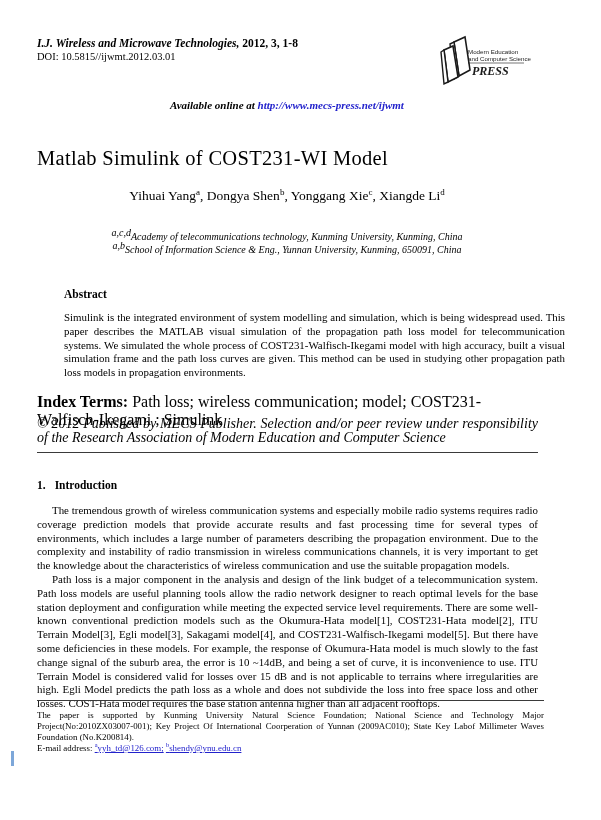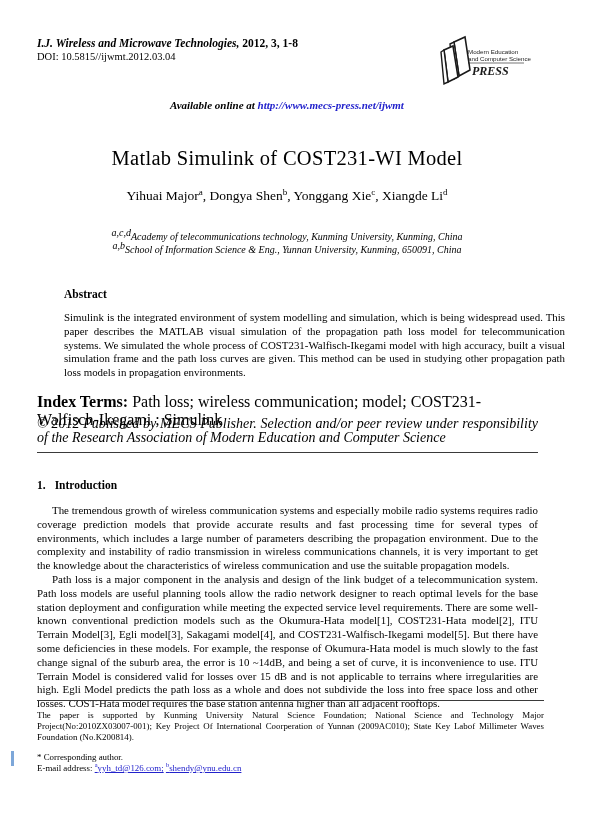--- a/index.html
+++ b/index.html
@@ -21,21 +21,21 @@
 
   
   #logo { top: 30px; left: 432px; width: 110px; height: 62px; }
 
   
   #available { top: 99px; left: 37px; width: 500px; text-align: center;
                font-size: 11px; font-weight: bold; font-style: italic; }
   #available a { text-decoration: none; }
 
   
-  #title { top: 147px; left: 37px; width: 500px; text-align: center;
+  #title { top: 147px; left: 37px; width: 500px; 
            font-size: 20.5px; letter-spacing: 0.3px; }
   #authors { top: 188px; left: 37px; width: 500px; text-align: center; font-size: 13.5px; }
   #authors sup { font-size: 9px; }
   #affiliations { top: 231px; left: 37px; width: 500px; text-align: center;
                   font-style: italic; font-size: 10px; line-height: 12.5px; }
   #affiliations sup { font-size: 10px; font-style: italic; }
 
   
   #abstract-sec { top: 288px; left: 37px; width: 501px; margin-left: 27px; }
   .sec-heading { font-size: 11.5px; font-weight: bold; }
@@ -72,21 +72,21 @@
   a { color: #2222cc; }
   sup { line-height: 0; }
 </style>
 </head>
 <body>
 
 <div id="header" class="abs">
   <div class="journal-line">
     <span class="journal-title">I.J. Wireless and Microwave Technologies,</span><span> 2012, 3, 1-8</span>
   </div>
-  <div class="header-small">DOI: 10.5815//ijwmt.2012.03.04</div>
+  <div class="header-small">DOI: 10.5815//ijwmt.2012.03.01</div>
 </div>
 
 <div id="logo" class="abs">
   <svg width="110" height="62" viewBox="0 0 110 62">
     <path d="M22 12 L33 7 L38 40 L27 46 Z" fill="#ffffff" stroke="#1a1a1a" stroke-width="1.6"></path>
     <path d="M18 14 L22 12 L27 46 L22 49 Z" fill="#ffffff" stroke="#1a1a1a" stroke-width="1.4"></path>
     <path d="M12 20 L21 16 L26 47 L16 52 Z" fill="#ffffff" stroke="#1a1a1a" stroke-width="1.6"></path>
     <path d="M9 22 L12 20 L16 52 L12 54 Z" fill="#ffffff" stroke="#1a1a1a" stroke-width="1.4"></path>
     <text x="36" y="24" font-size="6.2" font-family="Liberation Sans, sans-serif" fill="#1a1a1a">Modern Education</text>
     <text x="36" y="31" font-size="6.2" font-family="Liberation Sans, sans-serif" fill="#1a1a1a">and Computer Science</text>
@@ -95,21 +95,21 @@
   </svg>
 </div>
 
 <div id="available" class="abs">
   <span>Available online at </span><a href="#" class="available-url" style="text-decoration: none; color: rgb(34, 34, 204);">http://www.mecs-press.net/ijwmt</a>
 </div>
 
 <h1 id="title" class="abs" style="font-weight:normal">Matlab Simulink of COST231-WI Model</h1>
 
 <div id="authors" class="abs">
-  <span>Yihuai Major</span><sup>a</sup><span>, </span>
+  <span>Yihuai Yang</span><sup>a</sup><span>, </span>
   <span>Dongya Shen</span><sup>b</sup><span>, </span>
   <span>Yonggang Xie</span><sup>c</sup><span>, </span>
   <span>Xiangde Li</span><sup>d</sup>
 </div>
 
 <div id="affiliations" class="abs">
   <div><sup>a,c,d</sup><span>Academy of telecommunications technology, Kunming University, Kunming, China</span></div>
   <div><sup>a,b</sup><span>School of Information Science &amp; Eng., Yunnan University, Kunming, 650091, China</span></div>
 </div>
 
@@ -129,19 +129,18 @@
 <div id="intro" class="abs">
   <div class="sec-heading">
     <span class="sec-num">1.</span><span>Introduction</span>
   </div>
   <p class="body-text">The tremendous growth of wireless communication systems and especially mobile radio systems requires radio coverage prediction models that provide accurate results and fast processing time for several types of environments, which includes a large number of parameters describing the propagation environment. Due to the complexity and instability of radio transmission in wireless communications channels, it is very important to get the knowledge about the characteristics of wireless communication and use the suitable propagation models.</p>
   <p class="body-text">Path loss is a major component in the analysis and design of the link budget of a telecommunication system. Path loss models are useful planning tools allow the radio network designer to reach optimal levels for the base station deployment and configuration while meeting the expected service level requirements. There are some well-known conventional prediction models such as the Okumura-Hata model[1], COST231-Hata model[2], ITU Terrain Model[3], Egli model[3], Sakagami model[4], and COST231-Walfisch-Ikegami model[5]. But there have some deficiencies in these models. For example, the response of Okumura-Hata model is much slowly to the fast change signal of the suburb area, the error is 10 ~14dB, and being a set of curve, it is inconvenience to use. ITU Terrain Model is considered valid for losses over 15 dB and is not applicable to terrains where irregularities are high. Egli Model predicts the path loss as a whole and does not subdivide the loss into free space loss and other losses. COST-Hata model requires the base station antenna higher than all adjacent rooftops.</p>
 </div>
 
 <div id="footnote" class="abs">
   <div class="support">The paper is supported by Kunming University Natural Science Foundation; National Science and Technology Major Project(No:2010ZX03007-001); Key Project Of International Coorperation of Yunnan (2009AC010); State Key Labof Millimeter Waves Foundation (No.K200814).</div>
-  <div class="corresponding">* Corresponding author.</div>
   <div>
     <span>E-mail address: </span><a href="#" class="email-link" style="color: rgb(34, 34, 204);"><sup>a</sup><span>yyh_td@126.com;</span></a><span> </span><a href="#" class="email-link" style="color: rgb(34, 34, 204);"><sup>b</sup><span>shendy@ynu.edu.cn</span></a>
   </div>
 </div>
 
 <div id="margin-marker" class="abs" style="background: rgb(125, 167, 217);"></div>
 
 </body></html>

